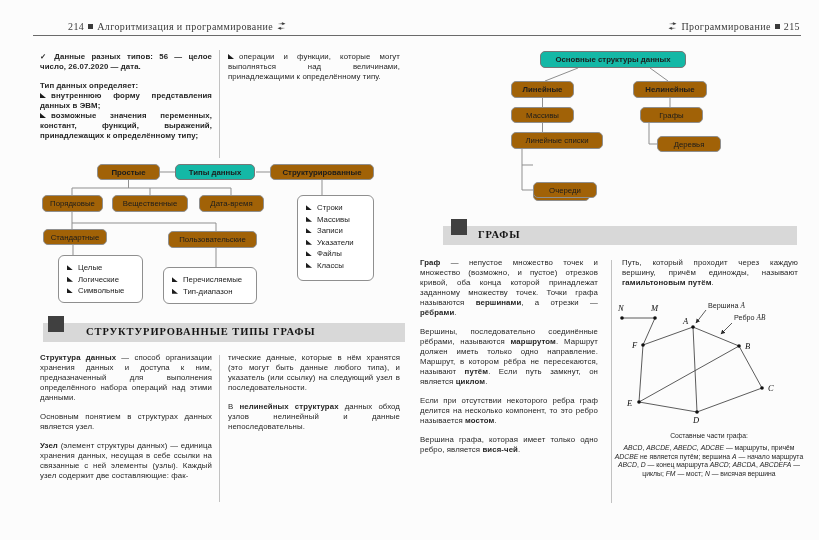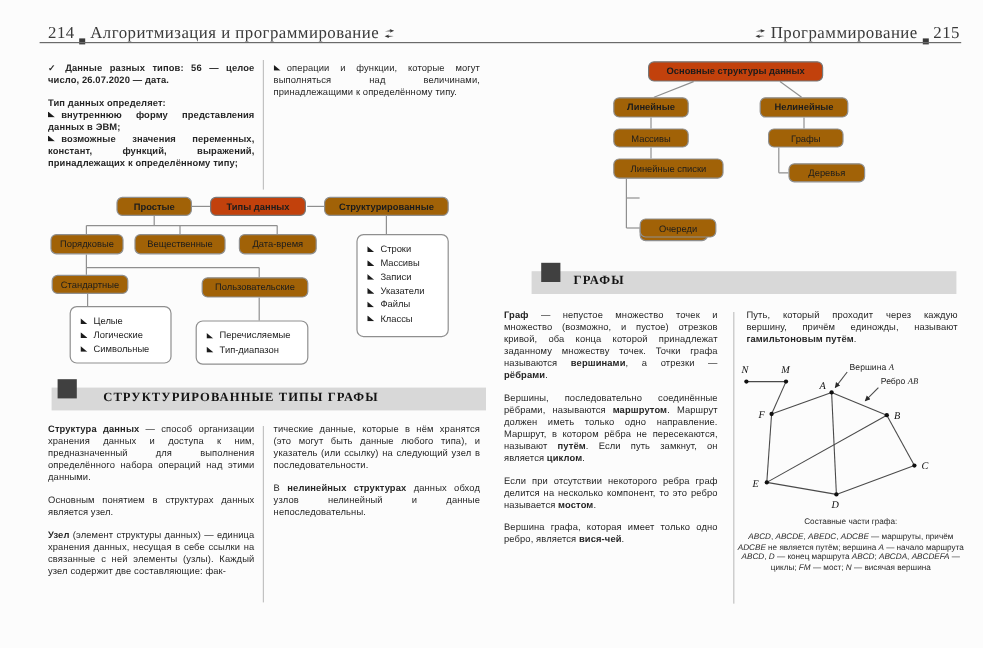--- a/index.html
+++ b/index.html
@@ -2,41 +2,41 @@
 <html><head>
 <meta charset="utf-8">
 <style>
   html,body{margin:0;padding:0;}
   body{
     width:819px;height:540px;position:relative;overflow:hidden;
     background:#fcfcfc;color:#262626;
     font-family:"Liberation Sans",sans-serif;
   }
   
-  .page-header{position:absolute;top:21px;display:flex;align-items:flex-end;gap:4px;
-    font-family:"Liberation Serif",serif;font-size:14px;color:#3a3a3a;letter-spacing:0.4px;}
+  .page-header{position:absolute;top:21px;display:flex;align-items:center;gap:4px;
+    font-family:"Liberation Serif",serif;font-size:10px;color:#3a3a3a;letter-spacing:0.4px;margin-left:28px;}
   .hsq{width:5px;height:5px;background:#3a3a3a;display:inline-block;flex:none;}
   .logo-icon{display:inline-block;flex:none;}
   .rule{position:absolute;left:33px;top:35px;width:768px;height:1px;background:#6a6a6a;}
   
   .col{position:absolute;}
   .vdiv{position:absolute;width:1px;background:#c2c2c2;}
   .para{font-size:7.8px;line-height:10px;text-align:justify;letter-spacing:0.1px;}
   .para.gap{margin-top:9px;}
   .bold{font-weight:bold;}
   .italic{font-style:italic;}
   .chk{margin-right:4px;font-size:7.5px;}
   .tri{width:6px;height:5px;background:#1c1c1c;clip-path:polygon(0 0,100% 100%,0 100%);flex:none;}
   .para .tri{display:inline-block;margin-right:5px;}
   
   .dbox{position:absolute;border:1px solid #8f8f8f;border-radius:5px;background:#a16207;
     display:flex;align-items:center;justify-content:center;font-size:7.8px;
     box-sizing:border-box;padding:0 2px;white-space:nowrap;color:#1c1c1c;}
   .dbox.b{font-weight:bold;}
-  .dbox.shaded{background:#c2410c;border-color:#777;}
+  .dbox.shaded{background:#14b8a6;border-color:#777;}
   .ibox{position:absolute;border:1px solid #8f8f8f;border-radius:6px;background:#fff;
     box-sizing:border-box;padding:6px 4px 4px 8px;display:flex;flex-direction:column;}
   .item-row{display:flex;align-items:center;gap:5px;font-size:7.8px;height:11.5px;color:#1c1c1c;text-align:right;}
   .conn{position:absolute;pointer-events:none;}
   .conn line{stroke:#8f8f8f;stroke-width:1;}
   
   .sec-bar{position:absolute;background:#d8d8d8;height:19px;}
   .sec-sq{position:absolute;background:#404040;width:16px;height:16px;}
   .sec-title{position:absolute;font-family:"Liberation Serif",serif;font-weight:bold;
     font-size:10.5px;letter-spacing:0.9px;color:#141414;white-space:nowrap;}

